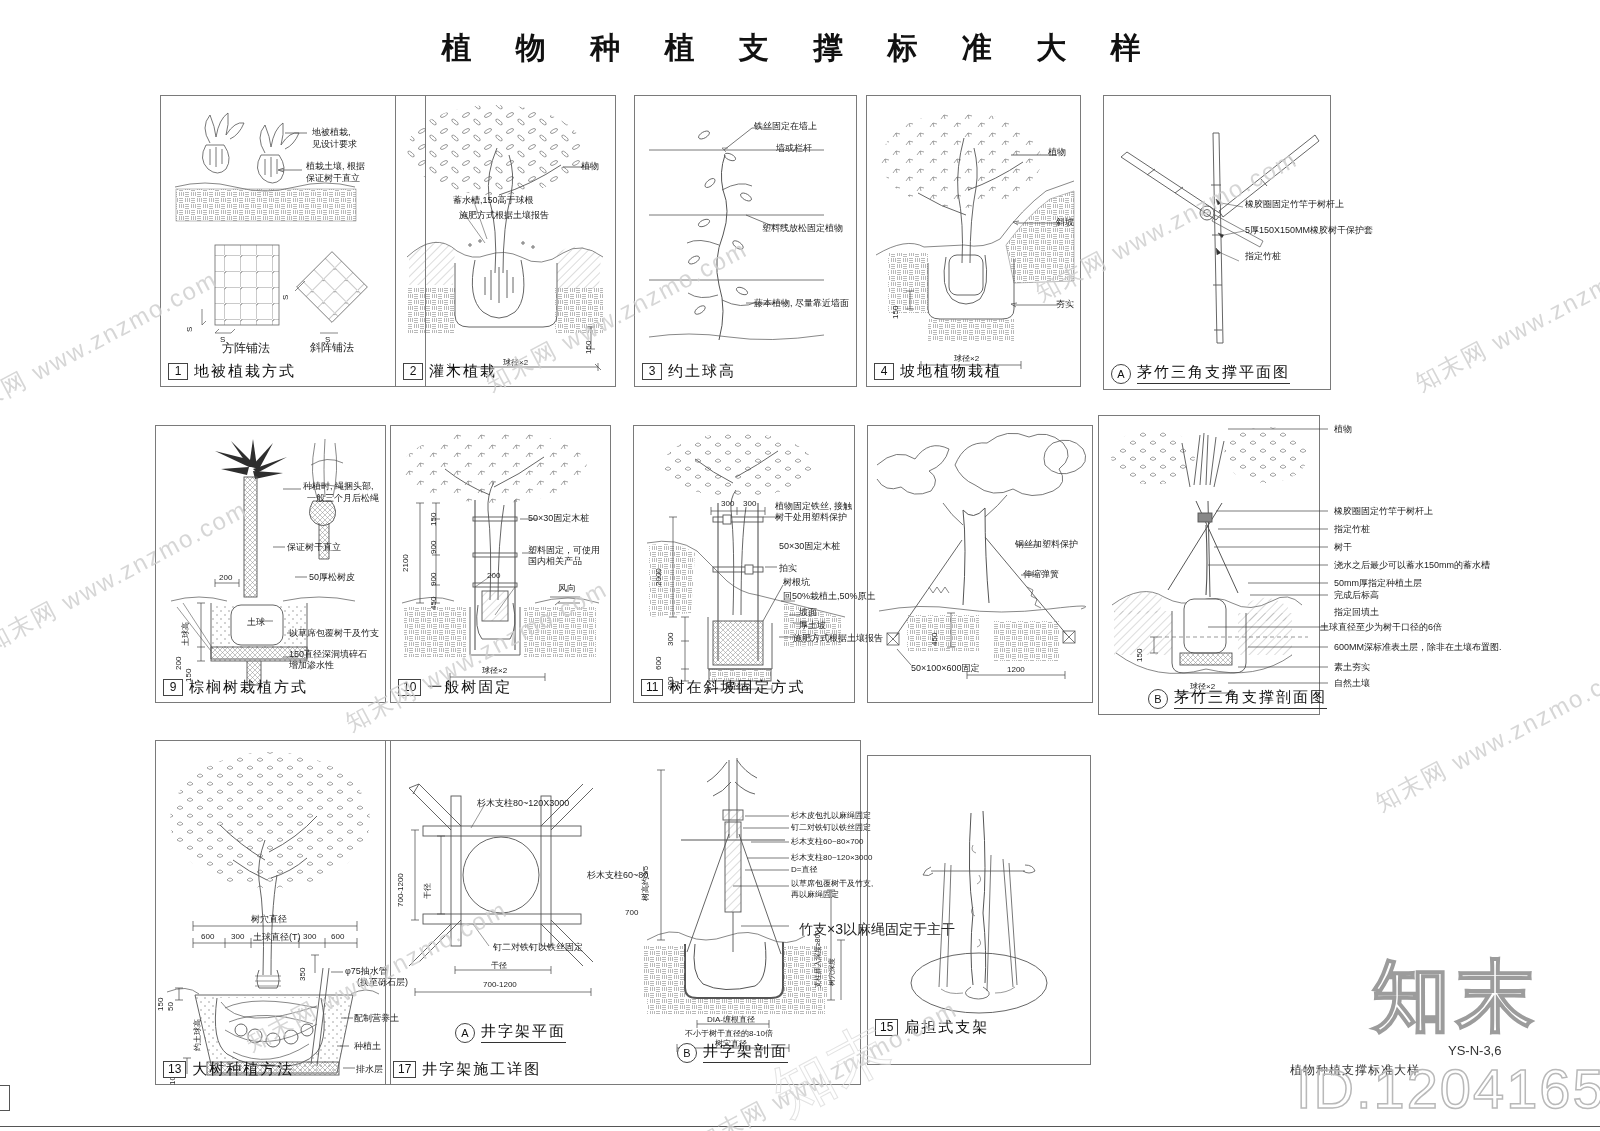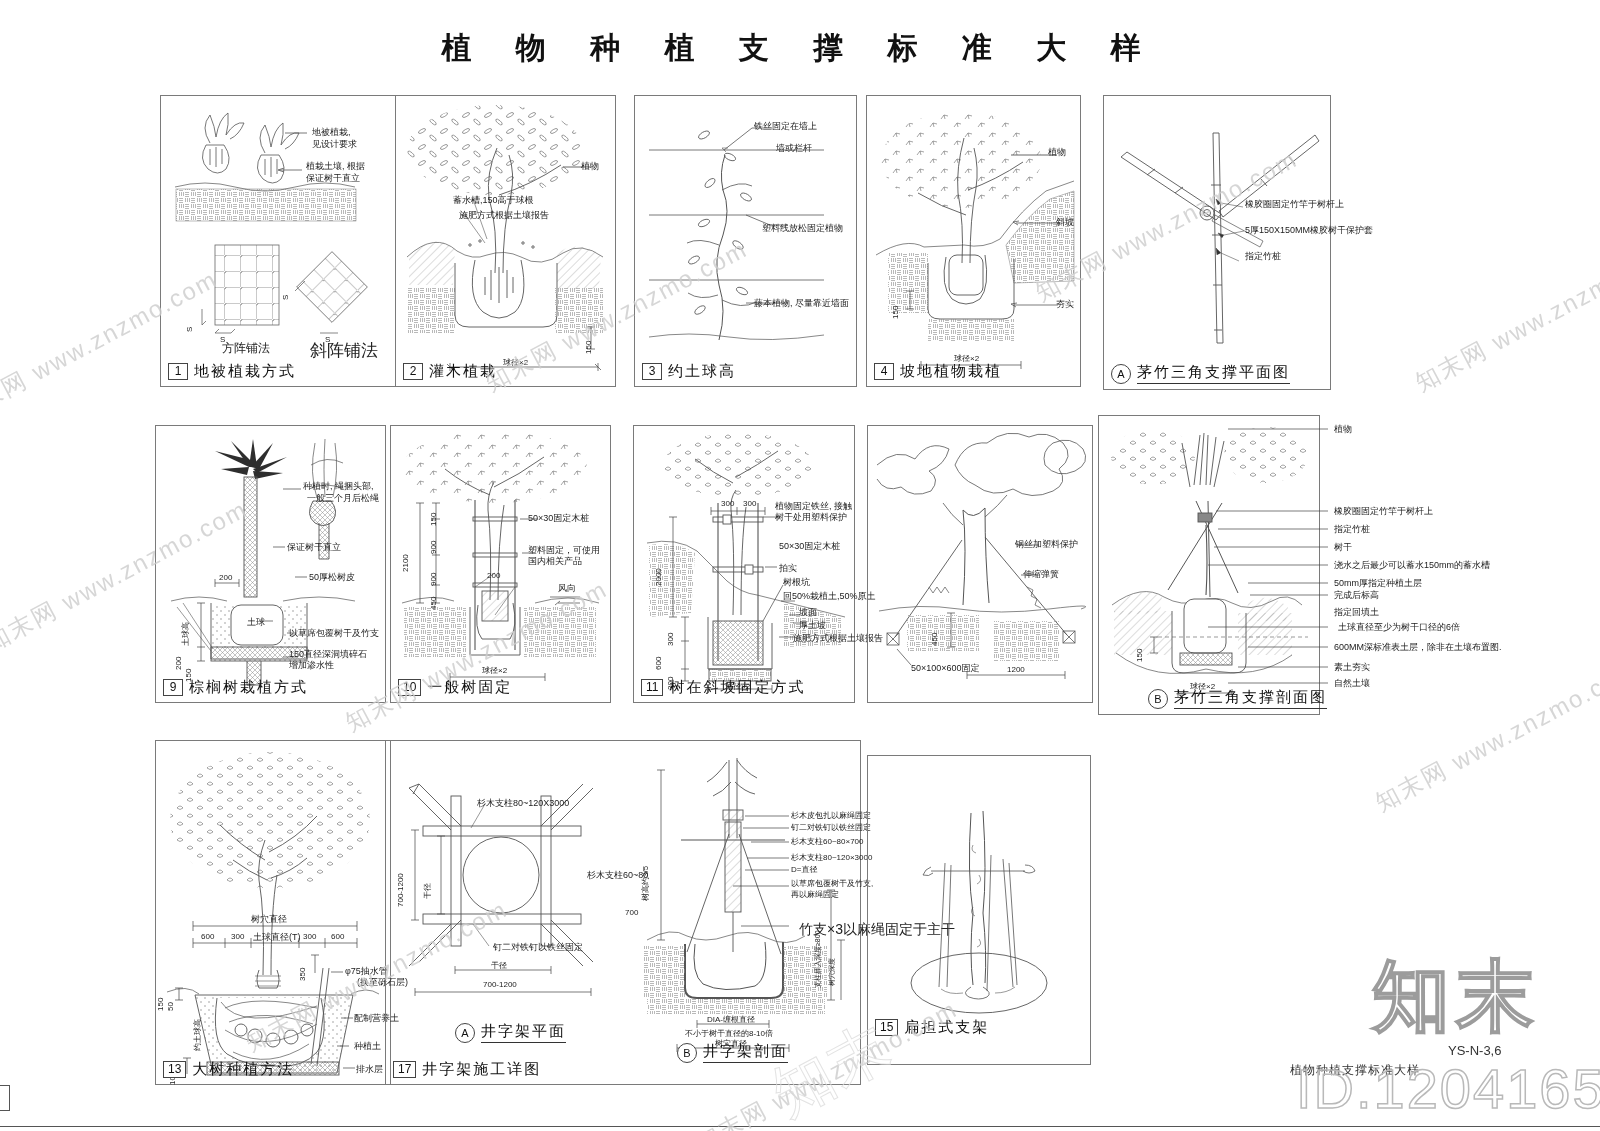--- a/index.html
+++ b/index.html
@@ -62,21 +62,21 @@
     <path d="M3 6l3-4M6 2l1 4M6 2l4 1 M16 14l3-4M19 10l1 4M19 10l4 1" stroke="#666" stroke-width="0.6" fill="none"></path>
   </pattern>
   <pattern id="leafS" width="20" height="16" patternUnits="userSpaceOnUse">
     <path d="M2 4q3-4 6 0q-3 3-6 0M12 12q3-4 6 0q-3 3-6 0" stroke="#666" stroke-width="0.6" fill="none"></path>
   </pattern>
 </defs>
 </svg>
 
 <div class="sheet-title">植 物 种 植 支 撑 标 准 大 样</div>
 
-<div class="panel" style="left:160px;top:95px;width:236px;height:292px">
+<div class="panel" style="left:160px;top:95px;width:266px;height:292px">
   <div class="pbox"></div>
   <svg class="draw" width="226" height="292" viewBox="0 0 226 292">
     <g stroke="#555" fill="none" stroke-width="0.8">
       <path d="M50 48q-10-16 0-28q5 12 6 22q3-18 12-24q1 12-2 22q9-14 18-12q-5 12-14 16"></path>
       <path d="M105 58q-10-16 0-28q5 12 6 22q3-18 12-24q1 12-2 22q9-14 18-12q-5 12-14 16"></path>
       <path d="M46 50q-8 14 2 24q10 8 18 0q7-11-2-24z"></path>
         <path d="M56 52v20M50 54v16M62 54v15"></path>
       <path d="M101 60q-8 14 2 24q10 8 18 0q7-11-2-24z"></path>
         <path d="M111 62v20M105 64v16M117 64v15"></path>
       <path d="M125 38h22"></path>
@@ -91,21 +91,21 @@
     <g stroke="#555" stroke-width="0.7" fill="none">
       <path d="M42 214v16M42 230l4-4M55 238h16M55 238l4-4M71 238l4-4"></path>
       <path d="M135 196l10-10M160 238h18"></path>
     </g>
   </svg>
   <span class="lbl" style="left:152px;top:32px">地被植栽,</span>
   <span class="lbl" style="left:152px;top:44px">见设计要求</span>
   <span class="lbl" style="left:146px;top:66px">植栽土壤, 根据</span>
   <span class="lbl" style="left:146px;top:78px">保证树干直立</span>
   <span class="lbl" style="left:62px;top:246px;font-size:12px">方阵铺法</span>
-  <span class="lbl" style="left:150px;top:246px;font-size:17px">斜阵铺法</span>
+  <span class="lbl" style="left:150px;top:246px;font-size:11px">斜阵铺法</span>
   <span class="dim vert" style="left:34px;top:228px">S</span>
   <span class="dim" style="left:60px;top:240px">S</span>
   <span class="dim vert" style="left:130px;top:196px">S</span>
   <span class="dim" style="left:165px;top:240px">S</span>
   <div class="cap">
     <span class="capnum">1</span>
     <span class="captext">地被植栽方式</span>
   </div>
 </div>
 
@@ -455,21 +455,21 @@
     </g>
   </svg>
   <span class="lbl" style="left:236px;top:9px">植物</span>
   <span class="lbl" style="left:236px;top:91px">橡胶圈固定竹竿于树杆上</span>
   <span class="lbl" style="left:236px;top:109px">指定竹桩</span>
   <span class="lbl" style="left:236px;top:127px">树干</span>
   <span class="lbl" style="left:236px;top:145px">浇水之后最少可以蓄水150mm的蓄水槽</span>
   <span class="lbl" style="left:236px;top:163px">50mm厚指定种植土层</span>
   <span class="lbl" style="left:236px;top:175px">完成后标高</span>
   <span class="lbl" style="left:236px;top:192px">指定回填土</span>
-  <span class="lbl" style="left:240px;top:207px">土球直径至少为树干口径的6倍</span>
+  <span class="lbl" style="left:222px;top:207px">土球直径至少为树干口径的6倍</span>
   <span class="lbl" style="left:236px;top:227px">600MM深标准表土层，除非在土壤布置图.</span>
   <span class="lbl" style="left:236px;top:247px">素土夯实</span>
   <span class="lbl" style="left:236px;top:263px">自然土壤</span>
   <span class="dim vert" style="left:46px;top:238px">150</span>
   <span class="dim" style="left:92px;top:266px">球径×2</span>
   <div class="cap capu" style="left:50px">
     <span class="capcirc">B</span>
     <span class="captext">茅竹三角支撑剖面图</span>
   </div>
 </div>

